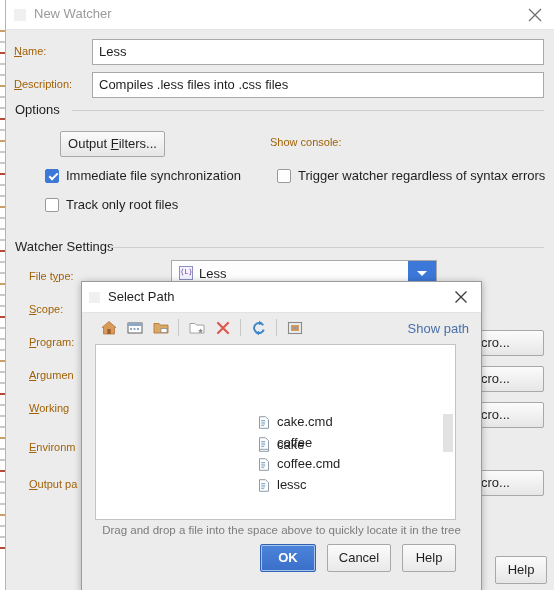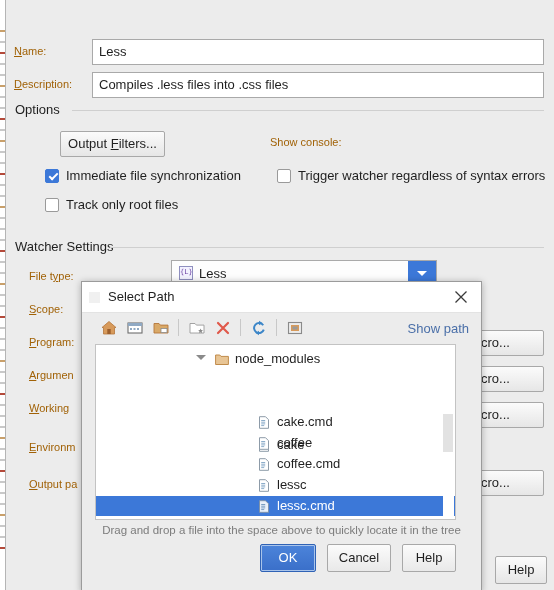--- a/index.html
+++ b/index.html
@@ -175,21 +175,21 @@
 
   .sp-btn {
     position:absolute; box-sizing:border-box; height:28px;
     border-radius:2px; font-size:13px; line-height:26px;
     text-align:center; white-space:nowrap;
     background: linear-gradient(#fbfbfb, #e9e9e9);
     border:1px solid #a8a8a8; color:#1f1f1f;
   }
   .sp-btn.default {
     background: linear-gradient(#4c84da, #3a6fc9);
-    border:1px solid #2f62b5; color:#ffffff; font-weight:normal;
+    border:1px solid #2f62b5; color:#ffffff; font-weight:bold;
     box-shadow: 0 0 0 1px #a9c4ea inset;
   }
 </style>
 </head>
 <body>
 
 <div id="root">
 
   <div class="behind-strip">
     <div style="height:30px"></div>
@@ -238,20 +238,29 @@
     <i></i>
       <i></i>
       <i class="o"></i>
       <i></i>
       <i></i>
       <i class="r"></i>
   </div>
 
   <div class="win">
 
+    <div class="win-title">
+      <div class="ticon"></div>
+      <div class="tlabel">New Watcher</div>
+      <div class="win-close">
+        <svg width="20" height="20" viewBox="0 0 20 20">
+            <path d="M4 4 L16 16 M16 4 L4 16" stroke="currentColor" stroke-width="1.3" fill="none"></path>
+          </svg>
+      </div>
+    </div>
 
     <div class="lbl" style="left:8px; top:45px;"><span class="mnem">N</span>ame:</div>
     <div class="tfield" style="left:86px; top:39px; width:452px;">Less</div>
 
     <div class="lbl" style="left:8px; top:78px;"><span class="mnem">D</span>escription:</div>
     <div class="tfield" style="left:86px; top:72px; width:452px;">Compiles .less files into .css files</div>
 
     <div class="grp" style="left:9px; top:102px;">Options</div>
     <div class="grpline" style="left:66px; top:110px; width:472px;"></div>
 
@@ -378,29 +387,20 @@
           <rect x="5" y="6" width="8" height="6" fill="#d79a5b"></rect>
           <rect x="6.5" y="7.5" width="5" height="3" fill="#9a9a9a"></rect>
         </svg>
       </div>
 
       <div class="showpath">Show path</div>
     </div>
 
     <div class="tree">
 
-      <div class="trow" style="top:4px;">
-        <div class="tw" style="left:100px;"></div>
-        <div class="ficon" style="left:119px;">
-          <svg width="14" height="13" viewBox="0 0 14 13">
-              <path d="M.6 2 h4.2 l1.2 1.4 H13.4 V11.5 H.6 Z" fill="#e8c595" stroke="#c08b4a" stroke-width="1"></path>
-            </svg>
-        </div>
-        <div class="tname" style="left:139px;">node_modules</div>
-      </div>
 
 
       <div class="trow" style="top:44px;margin-top:46px;">
         <div class="ficon" style="left:161px;">
           <svg width="14" height="13" viewBox="0 0 14 13">
               <path d="M2.5.7 h6 l3 3 V12.3 h-9 Z" fill="#ffffff" stroke="#8d9ba8" stroke-width="1"></path>
               <path d="M4.2 4.5 h4 M4.2 6.2 h4 M4.2 7.9 h4 M4.2 9.6 h3" stroke="#7fa4c4" stroke-width=".9"></path>
             </svg>
         </div>
         <div class="tname" style="left:181px;">cake</div>
@@ -439,29 +439,20 @@
       <div class="trow" style="top:130px;">
         <div class="ficon" style="left:161px;">
           <svg width="14" height="13" viewBox="0 0 14 13">
               <path d="M2.5.7 h6 l3 3 V12.3 h-9 Z" fill="#ffffff" stroke="#8d9ba8" stroke-width="1"></path>
               <path d="M4.2 4.5 h4 M4.2 6.2 h4 M4.2 7.9 h4 M4.2 9.6 h3" stroke="#7fa4c4" stroke-width=".9"></path>
             </svg>
         </div>
         <div class="tname" style="left:181px;">lessc</div>
       </div>
 
-      <div class="trow sel" style="top:151px;">
-        <div class="ficon" style="left:161px;">
-          <svg width="14" height="13" viewBox="0 0 14 13">
-              <path d="M2.5.7 h6 l3 3 V12.3 h-9 Z" fill="#e9f0fa" stroke="#7f93ab" stroke-width="1"></path>
-              <path d="M4.2 4.5 h4 M4.2 6.2 h4 M4.2 7.9 h4 M4.2 9.6 h3" stroke="#6d94bb" stroke-width=".9"></path>
-            </svg>
-        </div>
-        <div class="tname" style="left:181px;">lessc.cmd</div>
-      </div>
 
       <div class="trow" style="top:172px; overflow:hidden; height:4px;">
 
         <div class="tname" style="left:161px; color:#1f1f1f;">coffee-script</div>
       </div>
 
       <div class="tree-scroll">
         <div class="tree-thumb" style="top:68px; height:38px;"></div>
       </div>
     </div>

